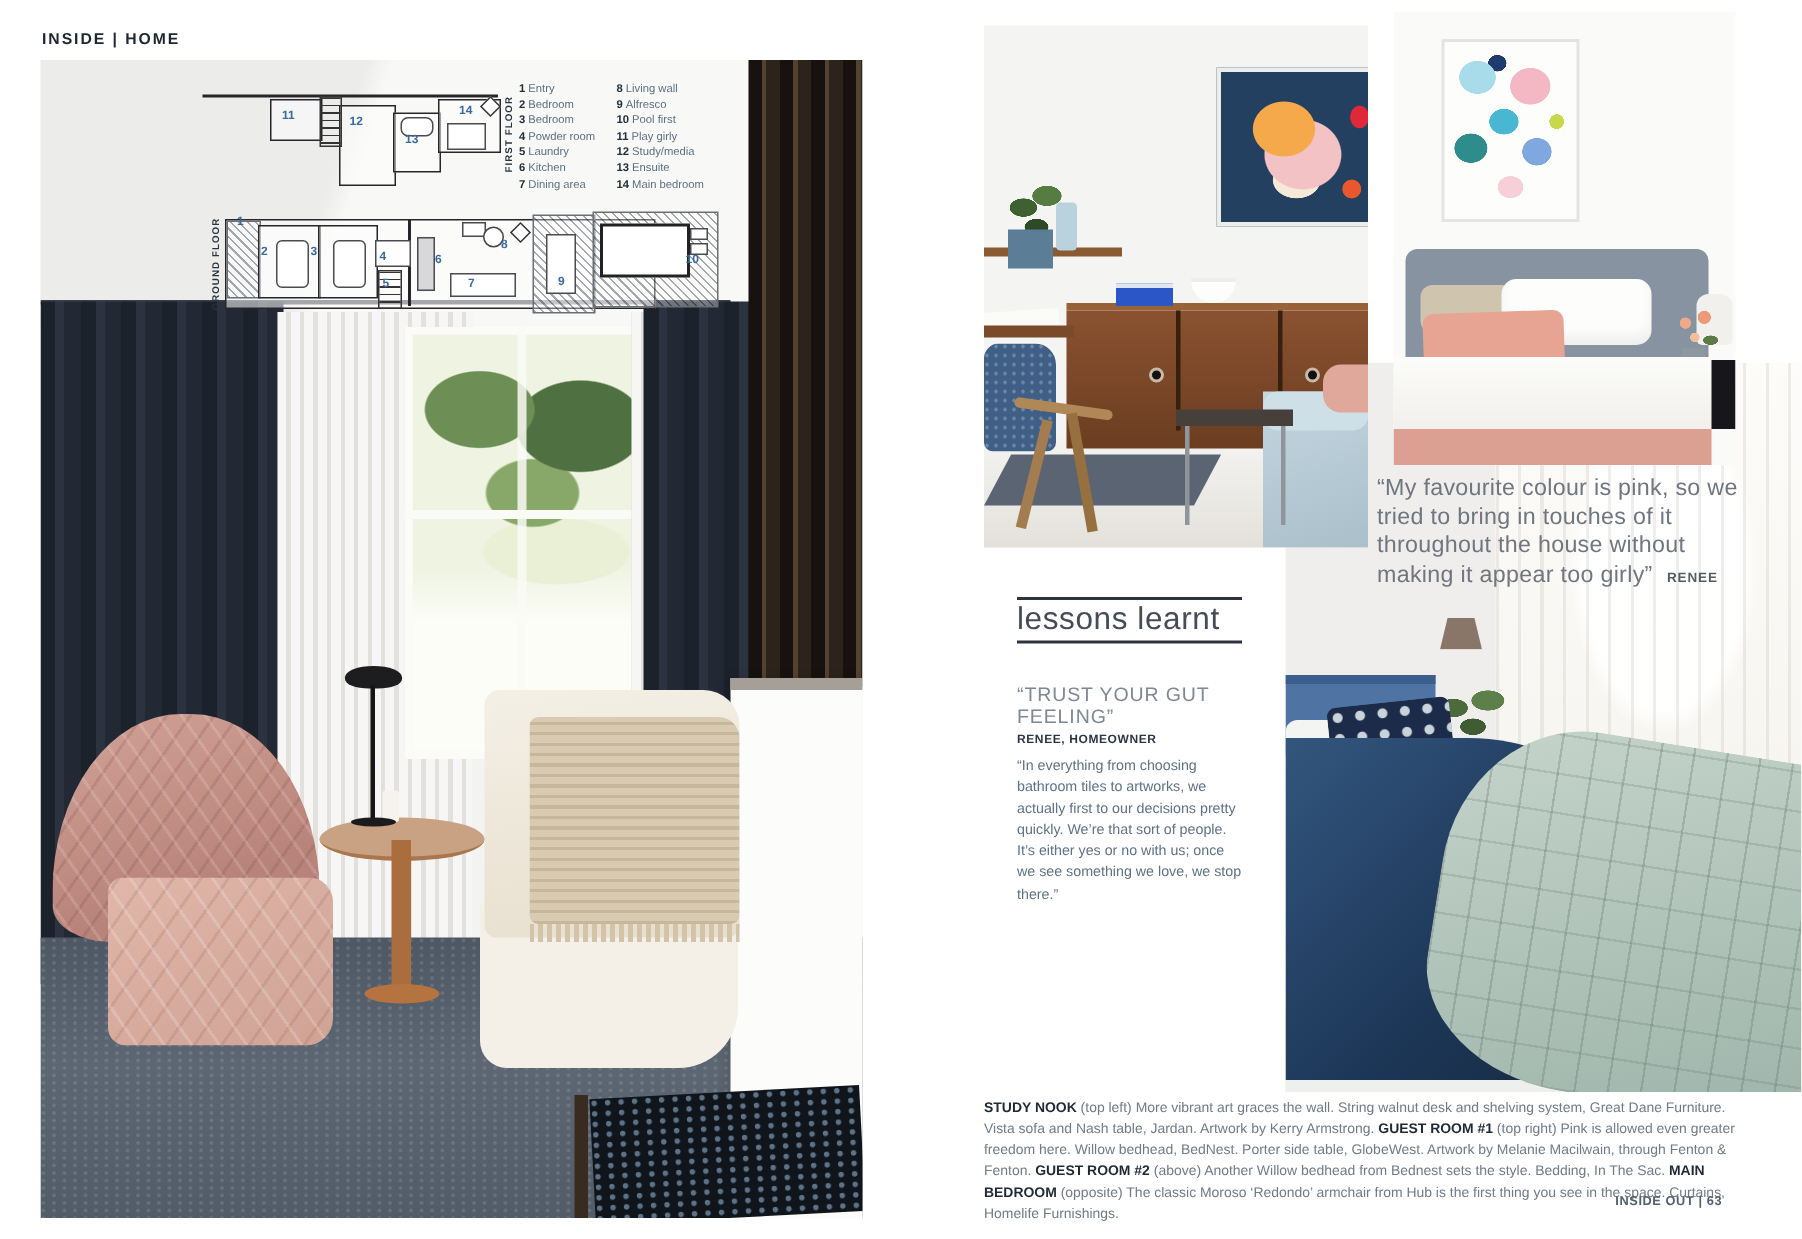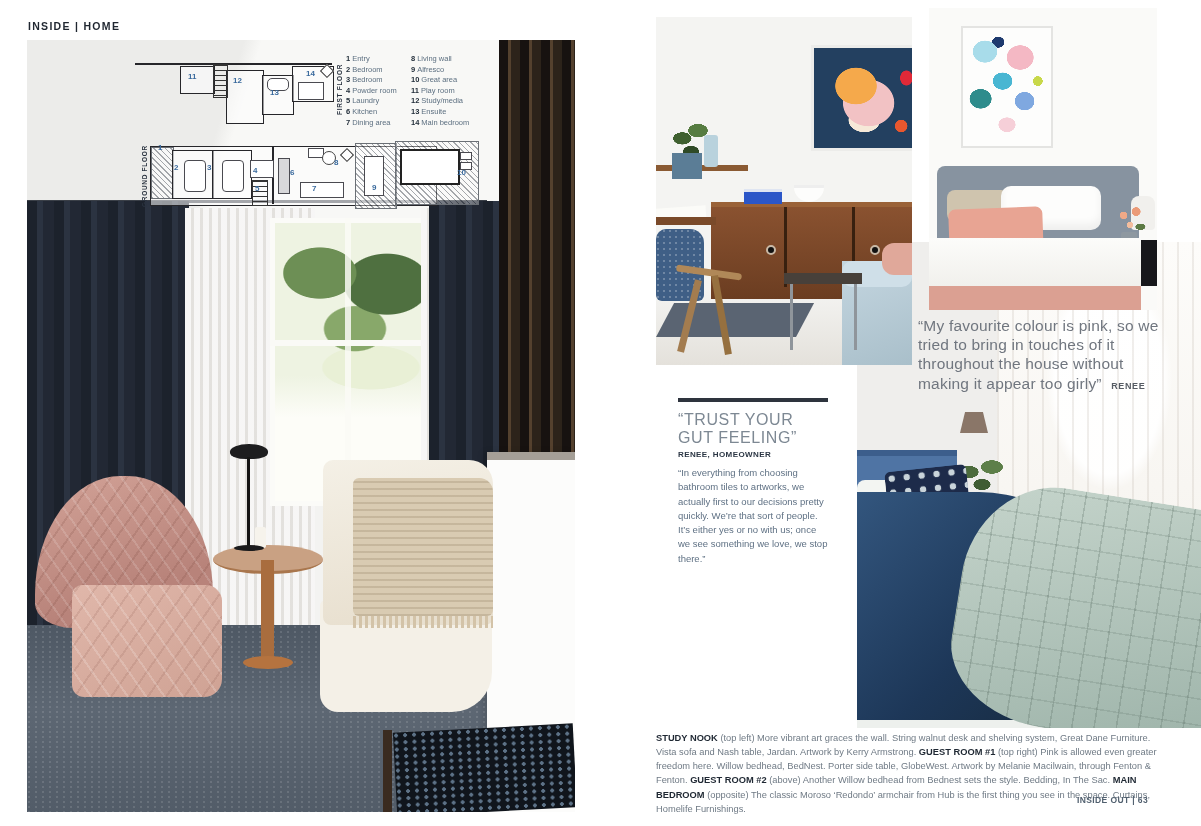--- a/index.html
+++ b/index.html
@@ -166,21 +166,21 @@
       radial-gradient(ellipse 8px 5px at 70% 60%,#5c7a44 0 60%,transparent 65%);}
   .g1-vase{left:192px;top:224px;width:16px;height:14px;background:#8e98a0;border-radius:2px;}
   .g1-lamp{left:202px;top:188px;width:24px;height:34px;background:#f1f0ed;border-radius:8px 8px 4px 4px;}
 
   
   .quote{left:918px;top:316px;width:244px;z-index:8;font-size:15.5px;line-height:1.24;letter-spacing:.2px;color:#70767f;}
   .quote-attr{font-size:9px;font-weight:bold;letter-spacing:.6px;color:#565c64;margin-left:5px;}
   .lessons{left:678px;top:398px;width:150px;}
   .ls-rule{height:0;border-top:2px solid #2e343e;}
   .ls-title{font-size:21px;font-weight:normal;color:#454c57;letter-spacing:.4px;padding:1px 0 2px 0;margin:0;}
-  .ls-sub{margin-top:9px;font-size:16px;letter-spacing:.6px;color:#7d8893;}
+  .ls-sub{margin-top:26px;font-size:13px;letter-spacing:.6px;color:#7d8893;}
   .ls-by{margin-top:3px;font-size:8px;font-weight:bold;letter-spacing:.4px;color:#2b3644;}
   .ls-body{margin-top:7px;font-size:9.5px;line-height:1.5;color:#5f7184;}
   .caption{left:656px;top:731px;width:508px;font-size:9.3px;line-height:1.52;color:#6f7a85;margin:0;}
   .cap-head{font-weight:bold;color:#1f2833;}
   .folio{left:1040px;top:795px;width:145px;text-align:center;font-size:8.5px;font-weight:bold;letter-spacing:.4px;color:#51606f;}
 </style>
 </head>
 <body>
 
 <div id="spread">
@@ -236,22 +236,22 @@
     <div class="lg-row"><span class="lg-num">2</span><span class="lg-label">Bedroom</span></div>
     <div class="lg-row"><span class="lg-num">3</span><span class="lg-label">Bedroom</span></div>
     <div class="lg-row"><span class="lg-num">4</span><span class="lg-label">Powder room</span></div>
     <div class="lg-row"><span class="lg-num">5</span><span class="lg-label">Laundry</span></div>
     <div class="lg-row"><span class="lg-num">6</span><span class="lg-label">Kitchen</span></div>
     <div class="lg-row"><span class="lg-num">7</span><span class="lg-label">Dining area</span></div>
   </div>
   <div class="legend" style="left:411px;top:54px;">
     <div class="lg-row"><span class="lg-num">8</span><span class="lg-label">Living wall</span></div>
     <div class="lg-row"><span class="lg-num">9</span><span class="lg-label">Alfresco</span></div>
-    <div class="lg-row"><span class="lg-num">10</span><span class="lg-label">Great area</span></div>
-    <div class="lg-row"><span class="lg-num">11</span><span class="lg-label">Play room</span></div>
+    <div class="lg-row"><span class="lg-num">10</span><span class="lg-label">Pool first</span></div>
+    <div class="lg-row"><span class="lg-num">11</span><span class="lg-label">Play girly</span></div>
     <div class="lg-row"><span class="lg-num">12</span><span class="lg-label">Study/media</span></div>
     <div class="lg-row"><span class="lg-num">13</span><span class="lg-label">Ensuite</span></div>
     <div class="lg-row"><span class="lg-num">14</span><span class="lg-label">Main bedroom</span></div>
   </div>
 
   <div class="fp-box" style="left:150px;top:146px;width:285px;height:58px;"></div>
   <div class="fp-hatch" style="left:151px;top:147px;width:21px;height:50px;"></div>
   <div class="fp-box" style="left:172px;top:150px;width:40px;height:47px;"></div>
   <div class="fp-box" style="left:212px;top:150px;width:38px;height:47px;"></div>
   <div class="fp-mini" style="left:184px;top:160px;width:20px;height:30px;border-radius:4px;"></div>
@@ -340,20 +340,21 @@
     <div class="abs g1-band"></div>
   </div>
 
   <div class="abs quote">
     <span>“My favourite colour is pink, so we tried to bring in touches of it throughout the house without making it appear too girly”</span>
     <span class="quote-attr">RENEE</span>
   </div>
 
   <div class="abs lessons">
     <div class="ls-rule"></div>
+    <h2 class="ls-title">lessons learnt</h2>
     <div class="ls-rule"></div>
     <div class="ls-sub">“TRUST YOUR GUT FEELING”</div>
     <div class="ls-by">RENEE, HOMEOWNER</div>
     <div class="ls-body">“In everything from choosing bathroom tiles to artworks, we actually first to our decisions pretty quickly. We’re that sort of people. It’s either yes or no with us; once we see something we love, we stop there.”</div>
   </div>
 
   <p class="abs caption"><span class="cap-head">STUDY NOOK</span><span> (top left) More vibrant art graces the wall. String walnut desk and shelving system, Great Dane Furniture. Vista sofa and Nash table, Jardan. Artwork by Kerry Armstrong. </span><span class="cap-head">GUEST ROOM #1</span><span> (top right) Pink is allowed even greater freedom here. Willow bedhead, BedNest. Porter side table, GlobeWest. Artwork by Melanie Macilwain, through Fenton &amp; Fenton. </span><span class="cap-head">GUEST ROOM #2</span><span> (above) Another Willow bedhead from Bednest sets the style. Bedding, In The Sac. </span><span class="cap-head">MAIN BEDROOM</span><span> (opposite) The classic Moroso ‘Redondo’ armchair from Hub is the first thing you see in the space. Curtains, Homelife Furnishings.</span></p>
 
   <div class="abs folio">INSIDE OUT | 63</div>
 

